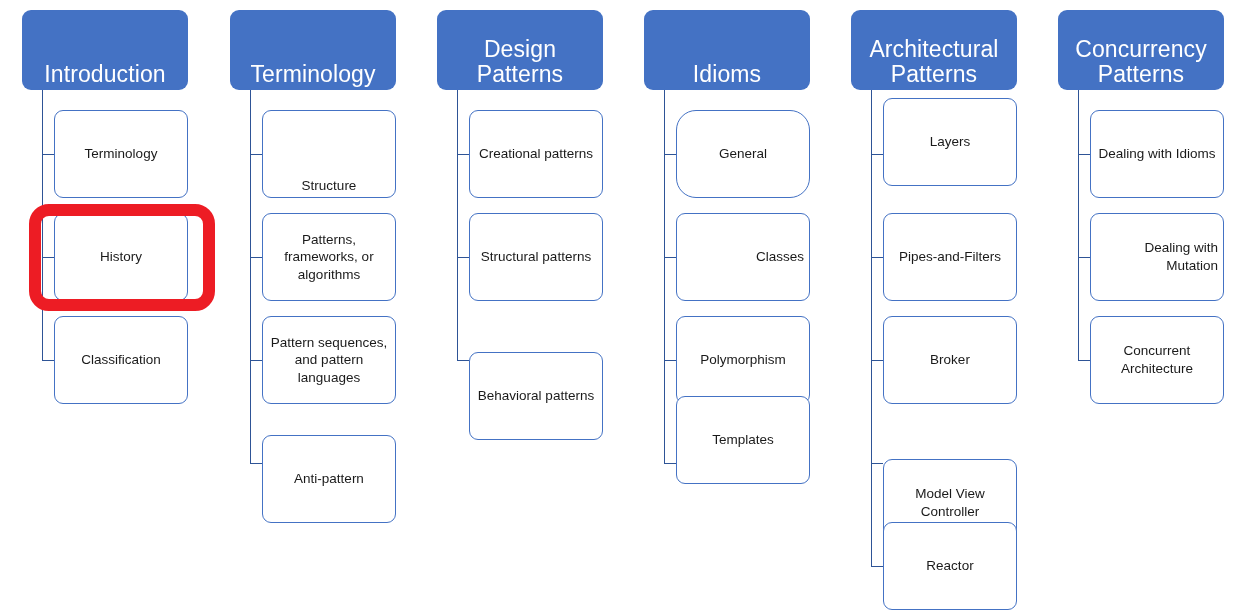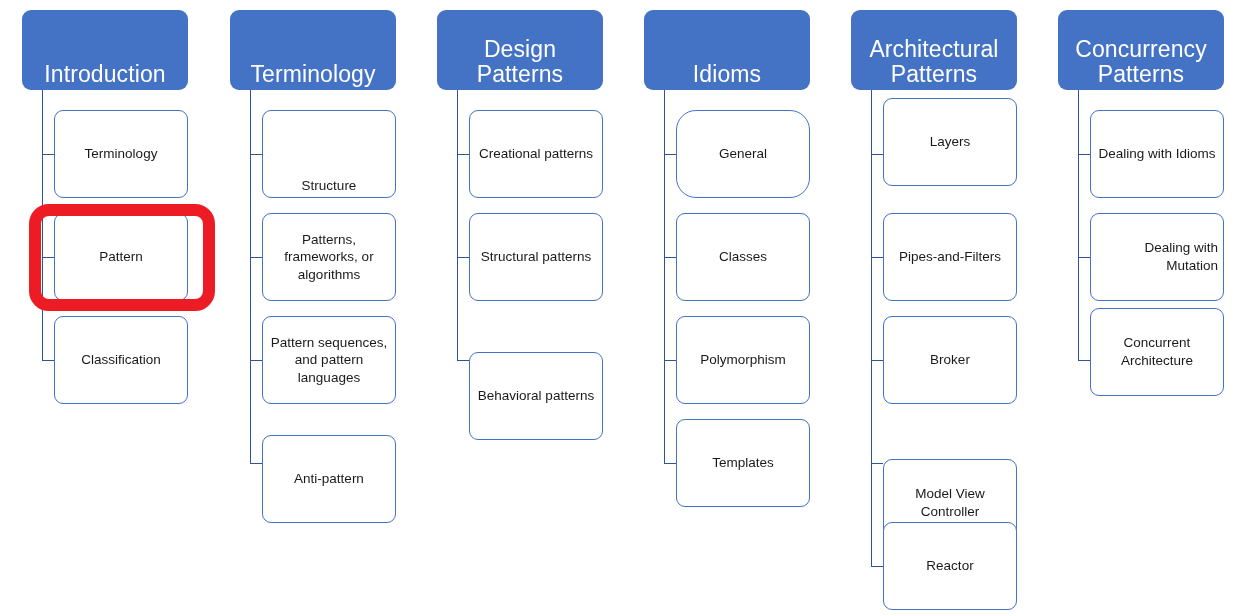--- a/index.html
+++ b/index.html
@@ -95,21 +95,21 @@
       <div class="root-box">
         <span>Introduction</span>
       </div>
       <div class="trunk" style="height: 270px;"></div>
       <div class="elbow" style="top: 154px;"></div>
       <div class="child-box" style="top: 110px;">
         <span>Terminology</span>
       </div>
       <div class="elbow" style="top: 257px;"></div>
       <div class="child-box" style="top: 213px;">
-        <span>Pattern</span>
+        <span>History</span>
       </div>
       <div class="elbow" style="top: 360px;"></div>
       <div class="child-box" style="top: 316px;">
         <span>Classification</span>
       </div>
     </div>
     <div class="column" style="left: 218px;">
       <div class="root-box">
         <span>Terminology</span>
       </div>
@@ -152,29 +152,29 @@
     <div class="column" style="left: 632px;">
       <div class="root-box">
         <span>Idioms</span>
       </div>
       <div class="trunk" style="height: 373px;"></div>
       <div class="elbow" style="top: 154px;"></div>
       <div class="child-box" style="top: 110px; border-radius: 20px;">
         <span>General</span>
       </div>
       <div class="elbow" style="top: 257px;"></div>
-      <div class="child-box" style="top: 213px;">
+      <div class="child-box" style="top: 213px; justify-content: flex-end;">
         <span>Classes</span>
       </div>
       <div class="elbow" style="top: 360px;"></div>
       <div class="child-box" style="top: 316px;">
         <span>Polymorphism</span>
       </div>
       <div class="elbow" style="top: 463px;"></div>
-      <div class="child-box" style="top: 419px; text-align: center;">
+      <div class="child-box" style="top: 396px; text-align: center;">
         <span>Templates</span>
       </div>
     </div>
     <div class="column" style="left: 839px;">
       <div class="root-box">
         <span>Architectural Patterns</span>
       </div>
       <div class="trunk" style="height: 476px;"></div>
       <div class="elbow" style="top: 154px;"></div>
       <div class="child-box" style="top: 98px;">
@@ -204,18 +204,18 @@
       <div class="trunk" style="height: 270px;"></div>
       <div class="elbow" style="top: 154px;"></div>
       <div class="child-box" style="top: 110px;">
         <span>Dealing with Idioms</span>
       </div>
       <div class="elbow" style="top: 257px;"></div>
       <div class="child-box" style="top: 213px; text-align: right;">
         <span>Dealing with Mutation</span>
       </div>
       <div class="elbow" style="top: 360px;"></div>
-      <div class="child-box" style="top: 308px;">
+      <div class="child-box" style="top: 316px;">
         <span>Concurrent Architecture</span>
       </div>
     </div>
     <div class="highlight" style="left: 29px; top: 204px; width: 186px; height: 107px; border-color: rgb(237, 28, 36);"></div>
   </div>
 
 </body></html>

